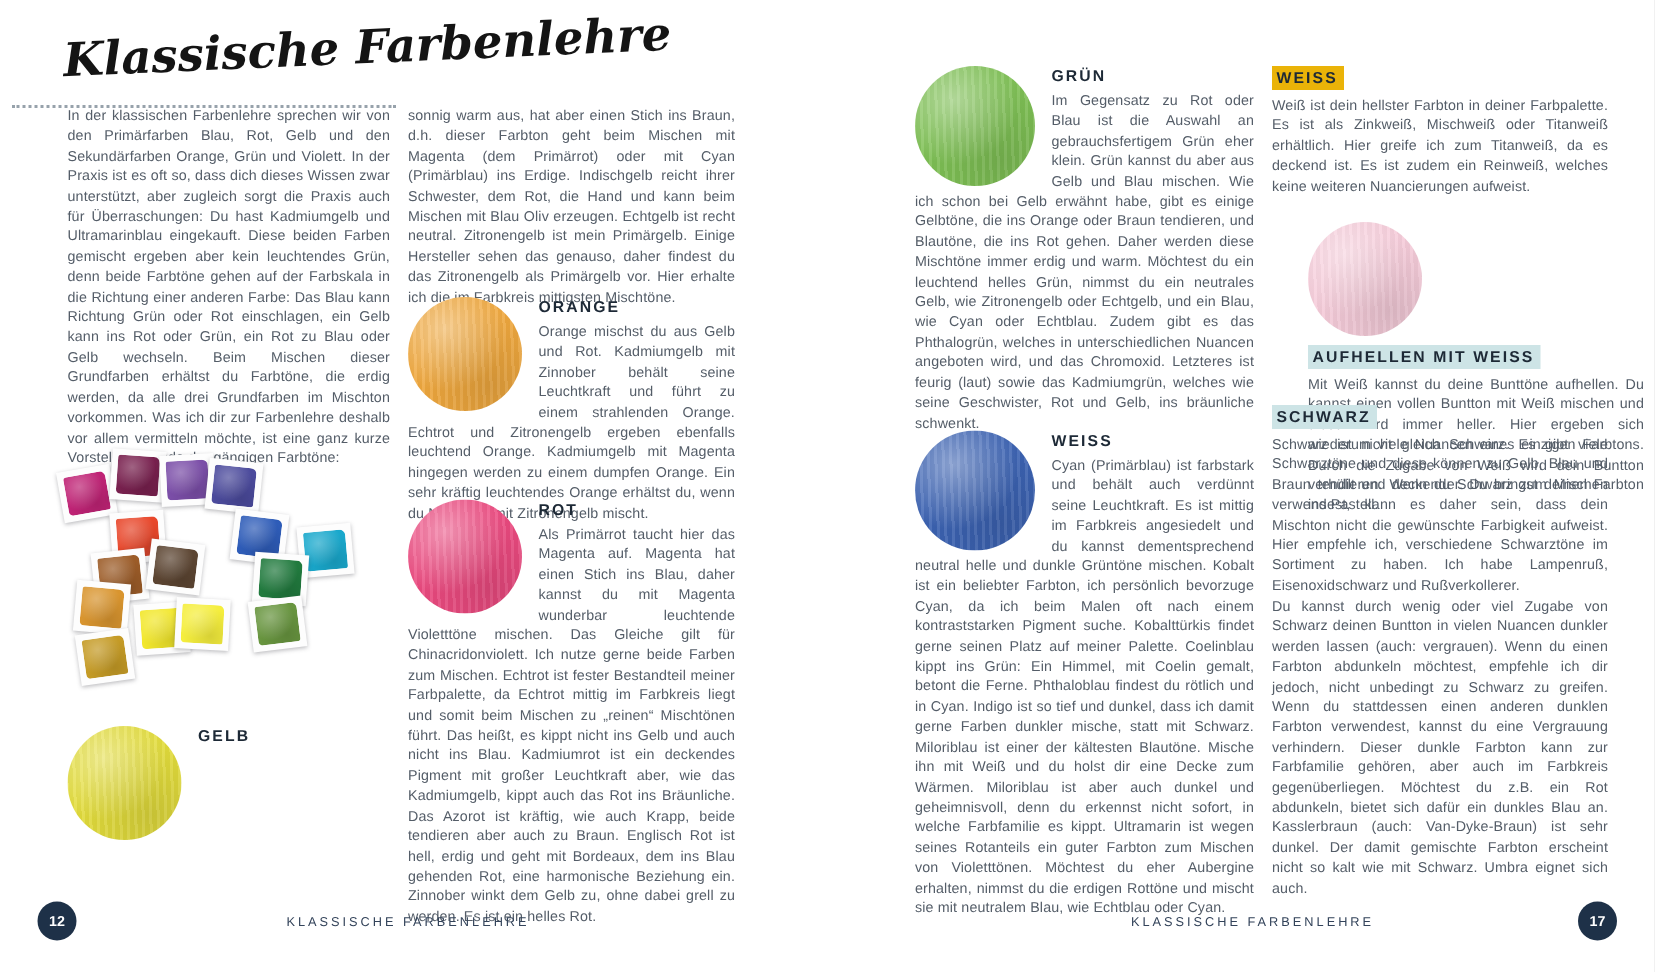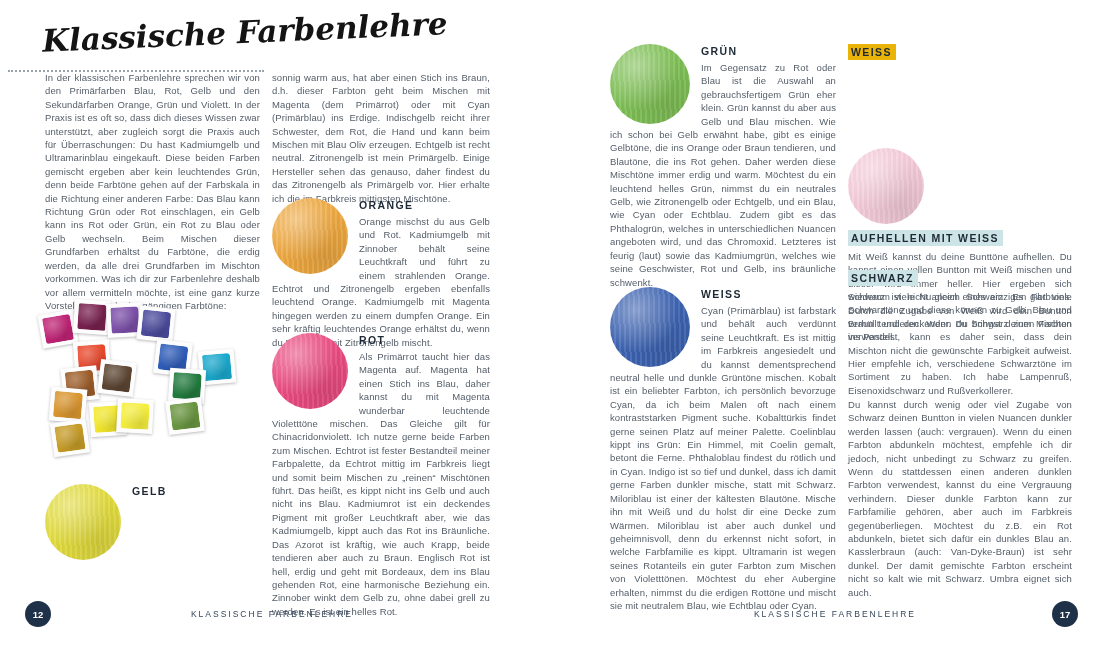--- a/index.html
+++ b/index.html
@@ -185,23 +185,24 @@
   </div>
 
   <div class="abs" style="left:610px; top:285px; width:226px;">
     <div class="wc-circle d80" style="background-color: rgb(60, 99, 179);"></div>
     <div class="sec-heading">WEISS</div>
     <p class="body-text">Cyan (Primärblau) ist farbstark und behält auch verdünnt seine Leuchtkraft. Es ist mittig im Farbkreis angesiedelt und du kannst dementsprechend neutral helle und dunkle Grüntöne mischen. Kobalt ist ein beliebter Farbton, ich persönlich bevorzuge Cyan, da ich beim Malen oft nach einem kontraststarken Pigment suche. Kobalttürkis findet gerne seinen Platz auf meiner Palette. Coelinblau kippt ins Grün: Ein Himmel, mit Coelin gemalt, betont die Ferne. Phthaloblau findest du rötlich und in Cyan. Indigo ist so tief und dunkel, dass ich damit gerne Farben dunkler mische, statt mit Schwarz. Miloriblau ist einer der kältesten Blautöne. Mische ihn mit Weiß und du holst dir eine Decke zum Wärmen. Miloriblau ist aber auch dunkel und geheimnisvoll, denn du erkennst nicht sofort, in welche Farbfamilie es kippt. Ultramarin ist wegen seines Rotanteils ein guter Farbton zum Mischen von Violetttönen. Möchtest du eher Aubergine erhalten, nimmst du die erdigen Rottöne und mischt sie mit neutralem Blau, wie Echtblau oder Cyan.</p>
   </div>
 
   <div class="abs" style="left:848px; top:42px; width:224px;">
     <div class="hl-heading" style="background-color: #eab308;">WEISS</div>
-  </div>
-
-  <div class="abs" style="left:848px; top:146px; width:224px;">
+    <p class="body-text">Weiß ist dein hellster Farbton in deiner Farbpalette. Es ist als Zinkweiß, Mischweiß oder Titanweiß erhältlich. Hier greife ich zum Titanweiß, da es deckend ist. Es ist zudem ein Reinweiß, welches keine weiteren Nuancierungen aufweist.</p>
+  </div>
+
+  <div class="abs" style="left:872px; top:146px; width:224px;">
     <div class="wc-circle d76" style="background-color: rgb(246, 204, 218);"></div>
     <div class="hl-heading" style="background-color: rgb(205, 228, 230);">AUFHELLEN MIT WEISS</div>
     <p class="body-text">Mit Weiß kannst du deine Bunttöne aufhellen. Du kannst einen vollen Buntton mit Weiß mischen und dieser wird immer heller. Hier ergeben sich wiederum viele Nuancen eines einzigen Farbtons. Durch die Zugabe von Weiß wird dein Buntton verhüllt und deckender. Du bringst deinen Farbton ins Pastell.</p>
   </div>
 
   <div class="abs" style="left:848px; top:268px; width:224px;">
     <div class="hl-heading" style="background-color: rgb(205, 228, 230);">SCHWARZ</div>
     <p class="body-text">Schwarz ist nicht gleich Schwarz. Es gibt viele Schwarztöne und diese können zu Gelb, Blau und Braun tendieren. Wenn du Schwarz zum Mischen verwendest, kann es daher sein, dass dein Mischton nicht die gewünschte Farbigkeit aufweist. Hier empfehle ich, verschiedene Schwarztöne im Sortiment zu haben. Ich habe Lampenruß, Eisenoxidschwarz und Rußverkollerer.</p>
   </div>
 

